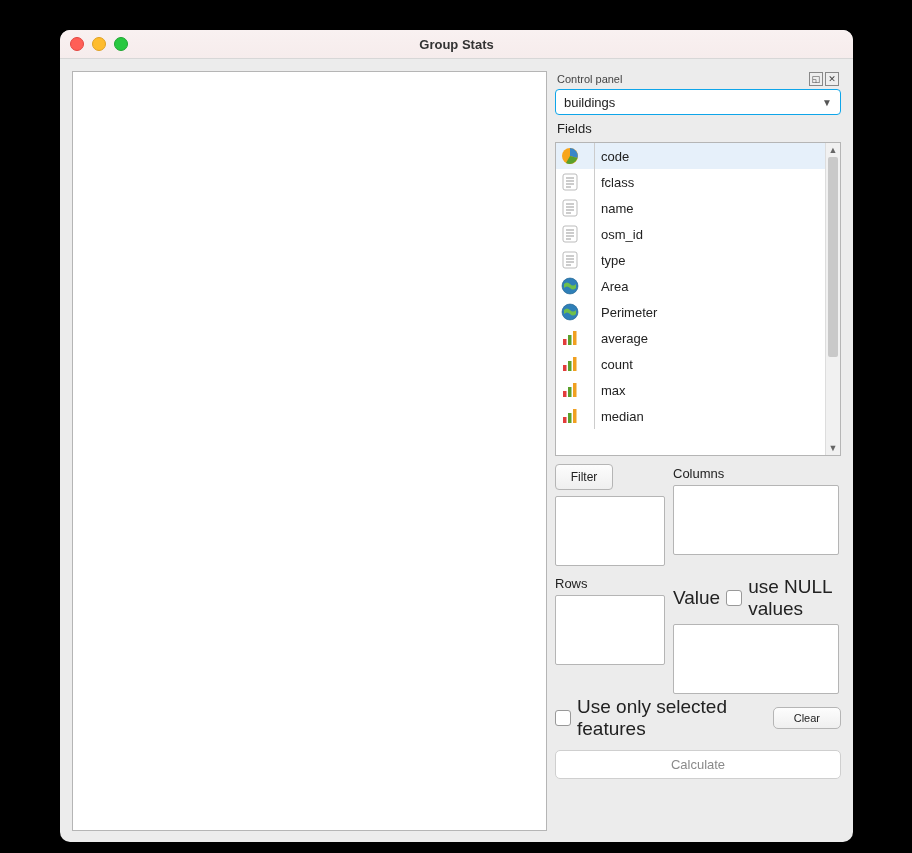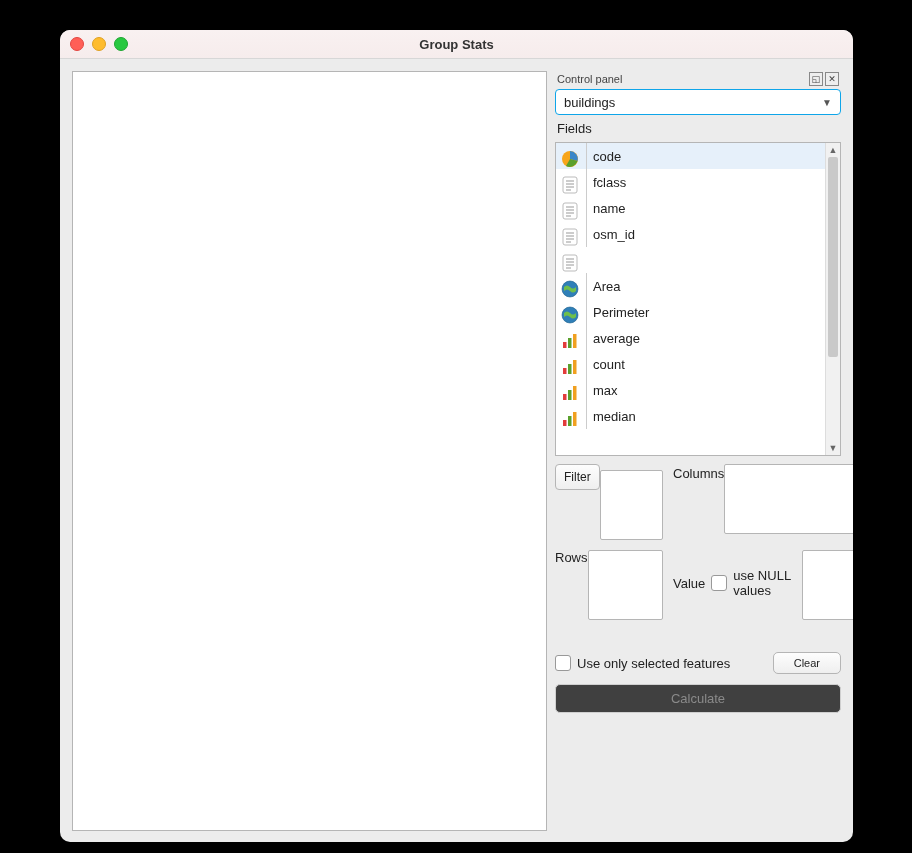--- a/index.html
+++ b/index.html
@@ -113,24 +113,24 @@
     display: flex;
     flex-direction: column;
     position: relative;
   }
   .fields-list {
     flex:1;
     overflow: hidden;
   }
   .field-row {
     display: flex;
-    align-items: flex-end;
+    align-items: center;
     height: 26px;
     padding-left: 4px;
-    gap: 6px;
+    gap: 14px;
     font-size: 13px;
     border-bottom: 0;
   }
   .field-row.selected {
     background: #e6f0fa;
   }
   .field-row .lbl {
     border-left: 1px solid #ccc;
     padding-left: 6px;
     height: 100%;
@@ -152,57 +152,57 @@
     font-size:9px;color:#666;background:#f1f1f1;
   }
   .scroll-up{top:0;} .scroll-down{bottom:0;}
   .thumb{
     position:absolute;left:2px;right:2px;
     background:#c9c9c9;border-radius:2px;
   }
   .filter-row {
     display:flex;align-items:flex-start;gap:10px;margin-top:8px;
   }
-  .filter-col { display:flex;flex-direction:row; }
+  .filter-col { display:flex;flex-direction:column; }
   .btn {
     background: linear-gradient(#fdfdfd,#efefef);
     border:1px solid #b5b5b5;
     border-radius:4px;
     padding: 2px 8px;
     font-size:12px;
     height:20px;
     display:inline-flex;align-items:center;justify-content:center;
   }
   .dropbox {
     background:#fff;border:1px solid #b5b5b5;border-radius:2px;
     height:68px;
   }
   .dropbox.small { width: 108px; }
   .dropbox.wide { width: 164px; }
   .row2 {
     display:flex;gap:10px;margin-top:10px;align-items:flex-start;
   }
   .value-row {
-    display:flex;align-items:center;gap:6px;font-size:13px;
+    display:flex;align-items:center;gap:6px;font-size:19px;
   }
   .chk {
     width:14px;height:14px;border:1px solid #999;border-radius:3px;background:#fff;
     display:inline-block;flex-shrink:0;
   }
   .bottom-row {
-    display:flex;align-items:center;justify-content:space-between;margin-top:32px;
+    display:flex;align-items:center;justify-content:space-between;margin-top:2px;
   }
   .wide-btn {
     background: linear-gradient(#fdfdfd,#efefef);
     border:1px solid #b5b5b5;border-radius:5px;
     padding:4px 20px;font-size:11px;
   }
   .calc-btn {
     margin-top:10px;
-    background:#404040;border:1px solid #cfcfcf;border-radius:5px;
+    background:#ffffff;border:1px solid #cfcfcf;border-radius:5px;
     text-align:center;padding:6px 0;color:#8a8a8a;font-size:13px;
   }
   svg { display:block; }
 </style>
 </head>
 <body>
 
 <div class="window">
   <div class="titlebar">
     <div class="traffic">
@@ -282,20 +282,21 @@
             <div class="field-row">
               <span class="ficon">
                 <svg width="20" height="20" viewBox="0 0 20 20">
                   <rect x="3" y="2" width="14" height="16" rx="2" fill="#fff" stroke="#bbb"></rect>
                   <line x1="6" y1="6" x2="14" y2="6" stroke="#bbb" stroke-width="1.5"></line>
                   <line x1="6" y1="9" x2="14" y2="9" stroke="#bbb" stroke-width="1.5"></line>
                   <line x1="6" y1="12" x2="14" y2="12" stroke="#bbb" stroke-width="1.5"></line>
                   <line x1="6" y1="15" x2="11" y2="15" stroke="#bbb" stroke-width="1.5"></line>
                 </svg>
               </span>
+              <span class="lbl">type</span>
             </div>
             <div class="field-row">
               <span class="ficon">
                 <svg width="20" height="20" viewBox="0 0 20 20">
                   <circle cx="10" cy="10" r="8" fill="#2f7fb8"></circle>
                   <path d="M4 8 Q7 5 10 8 Q13 11 16 8 L16 12 Q13 15 10 12 Q7 9 4 12 Z" fill="#6fbf4b"></path>
                   <ellipse cx="10" cy="10" rx="8" ry="8" fill="none" stroke="#1b5e8a" stroke-width="0.6"></ellipse>
                 </svg>
               </span>
               <span class="lbl">Area</span>

